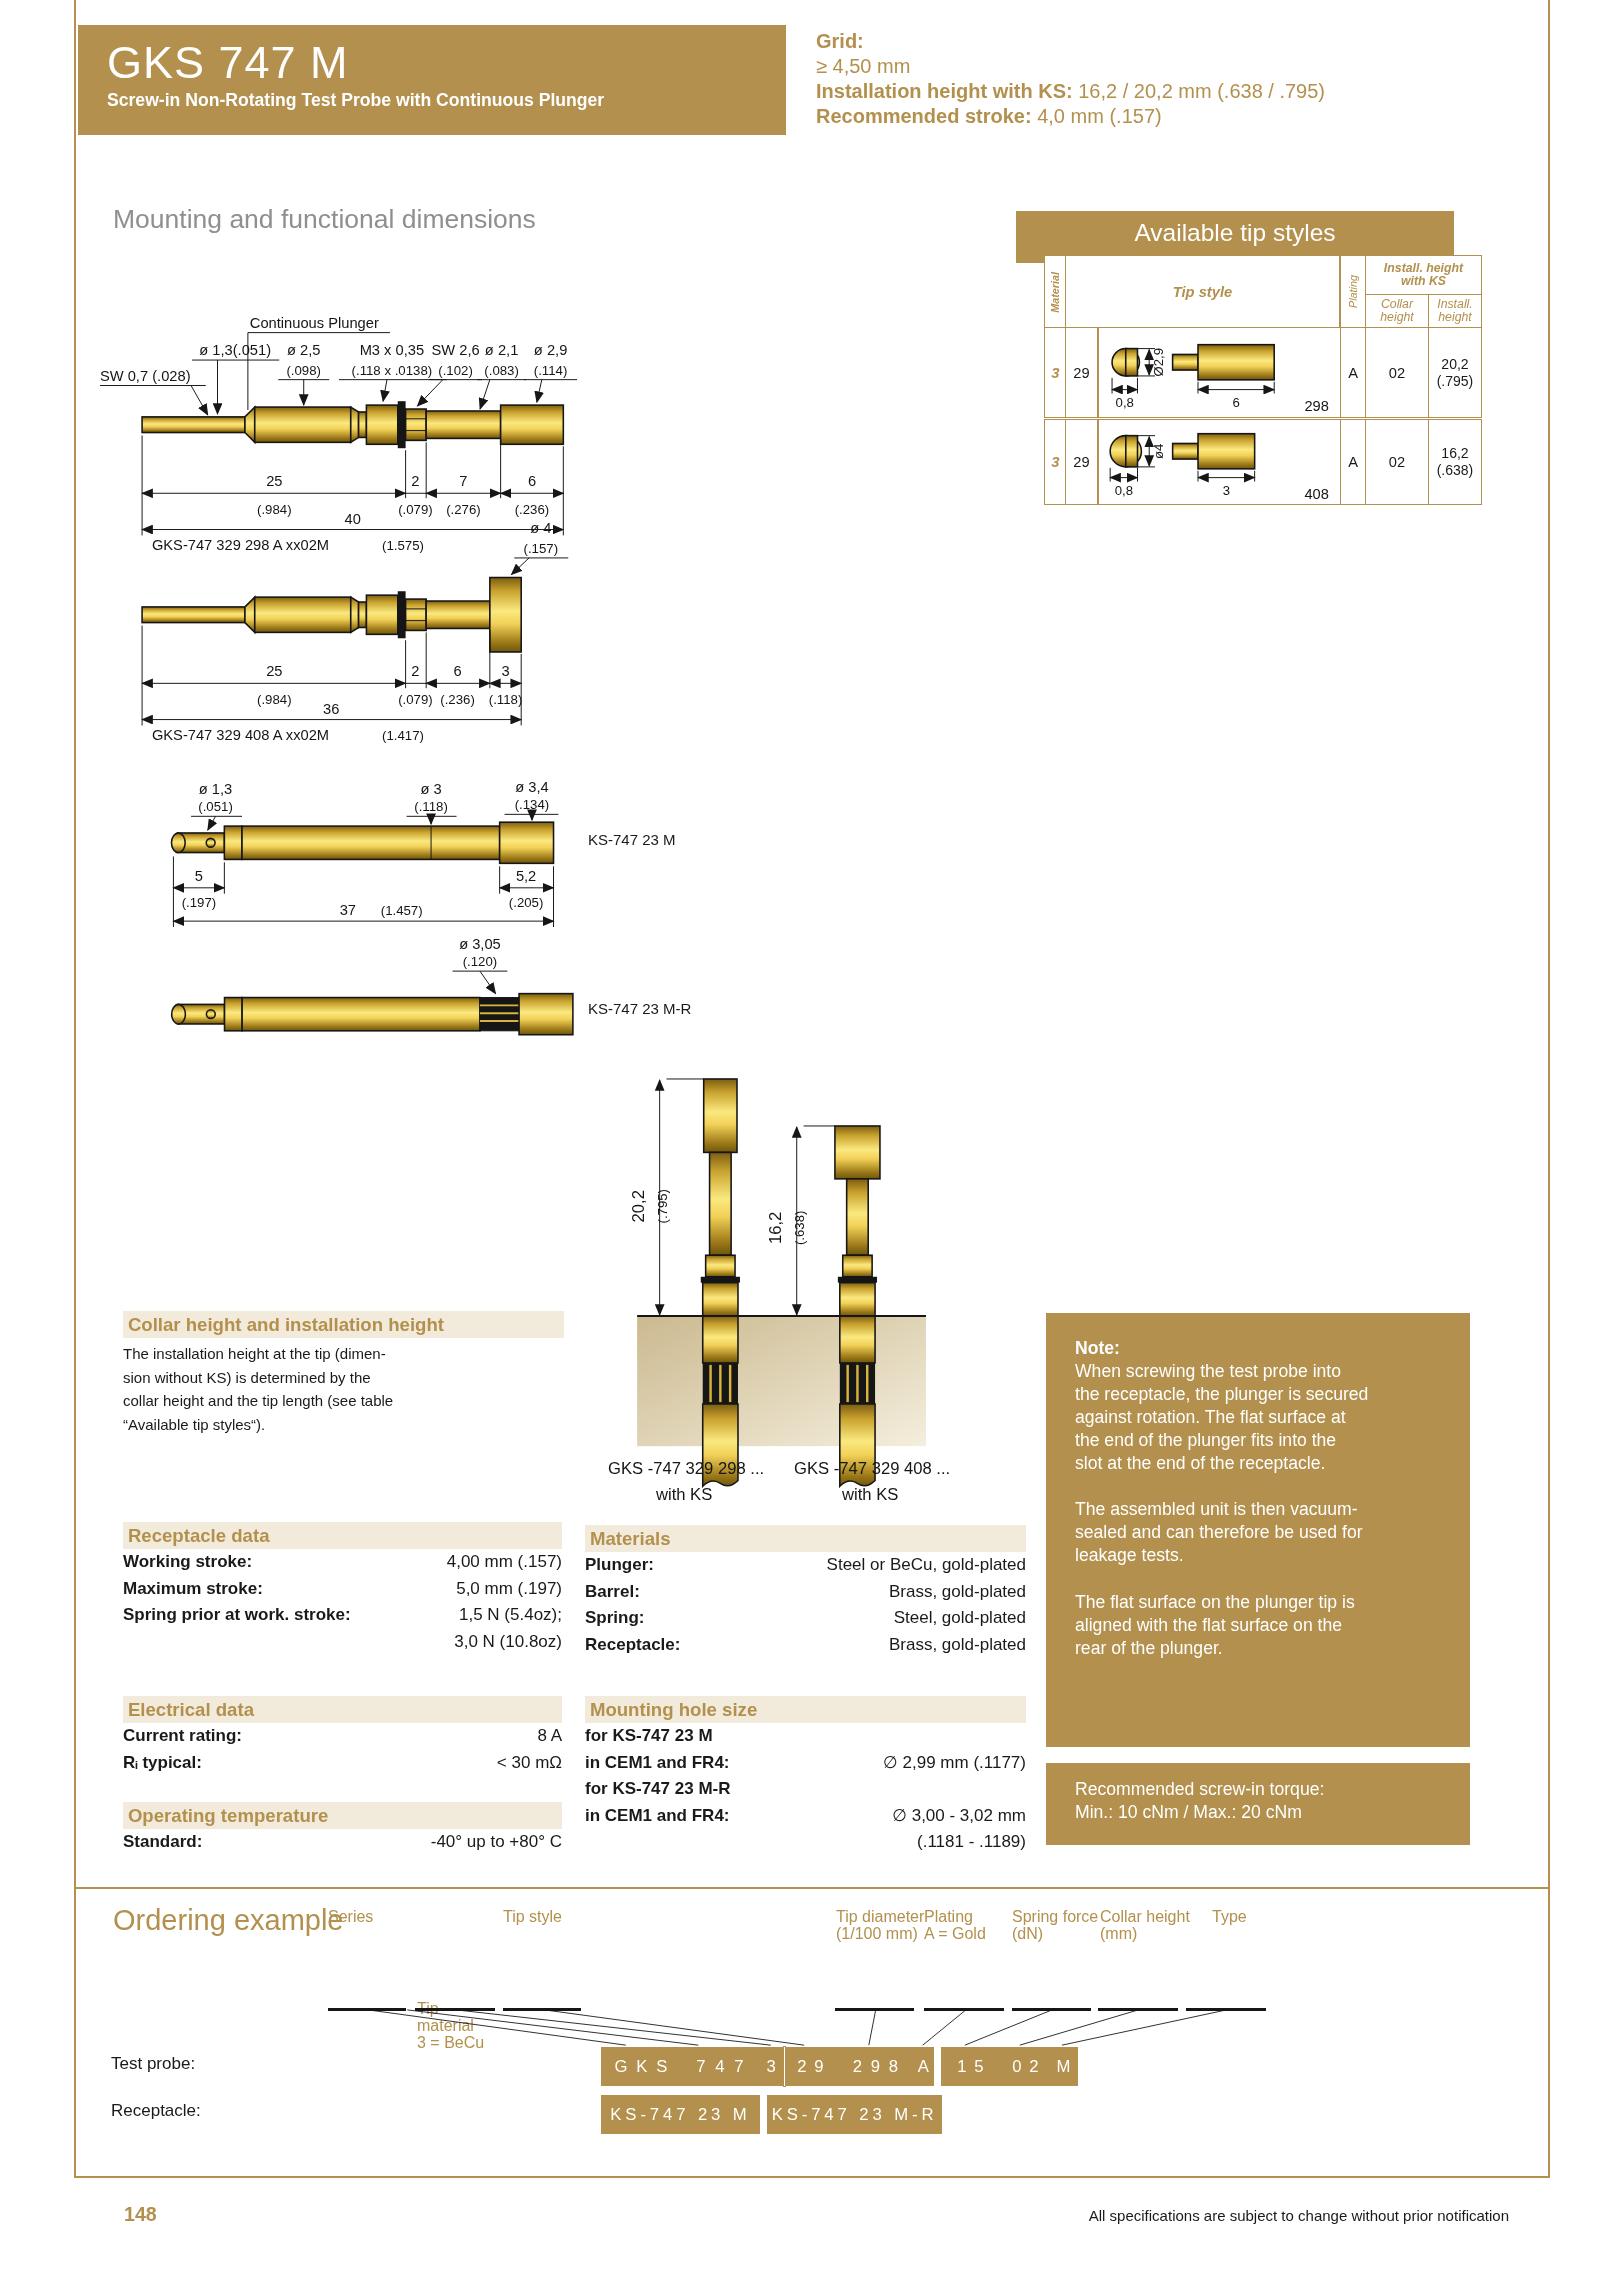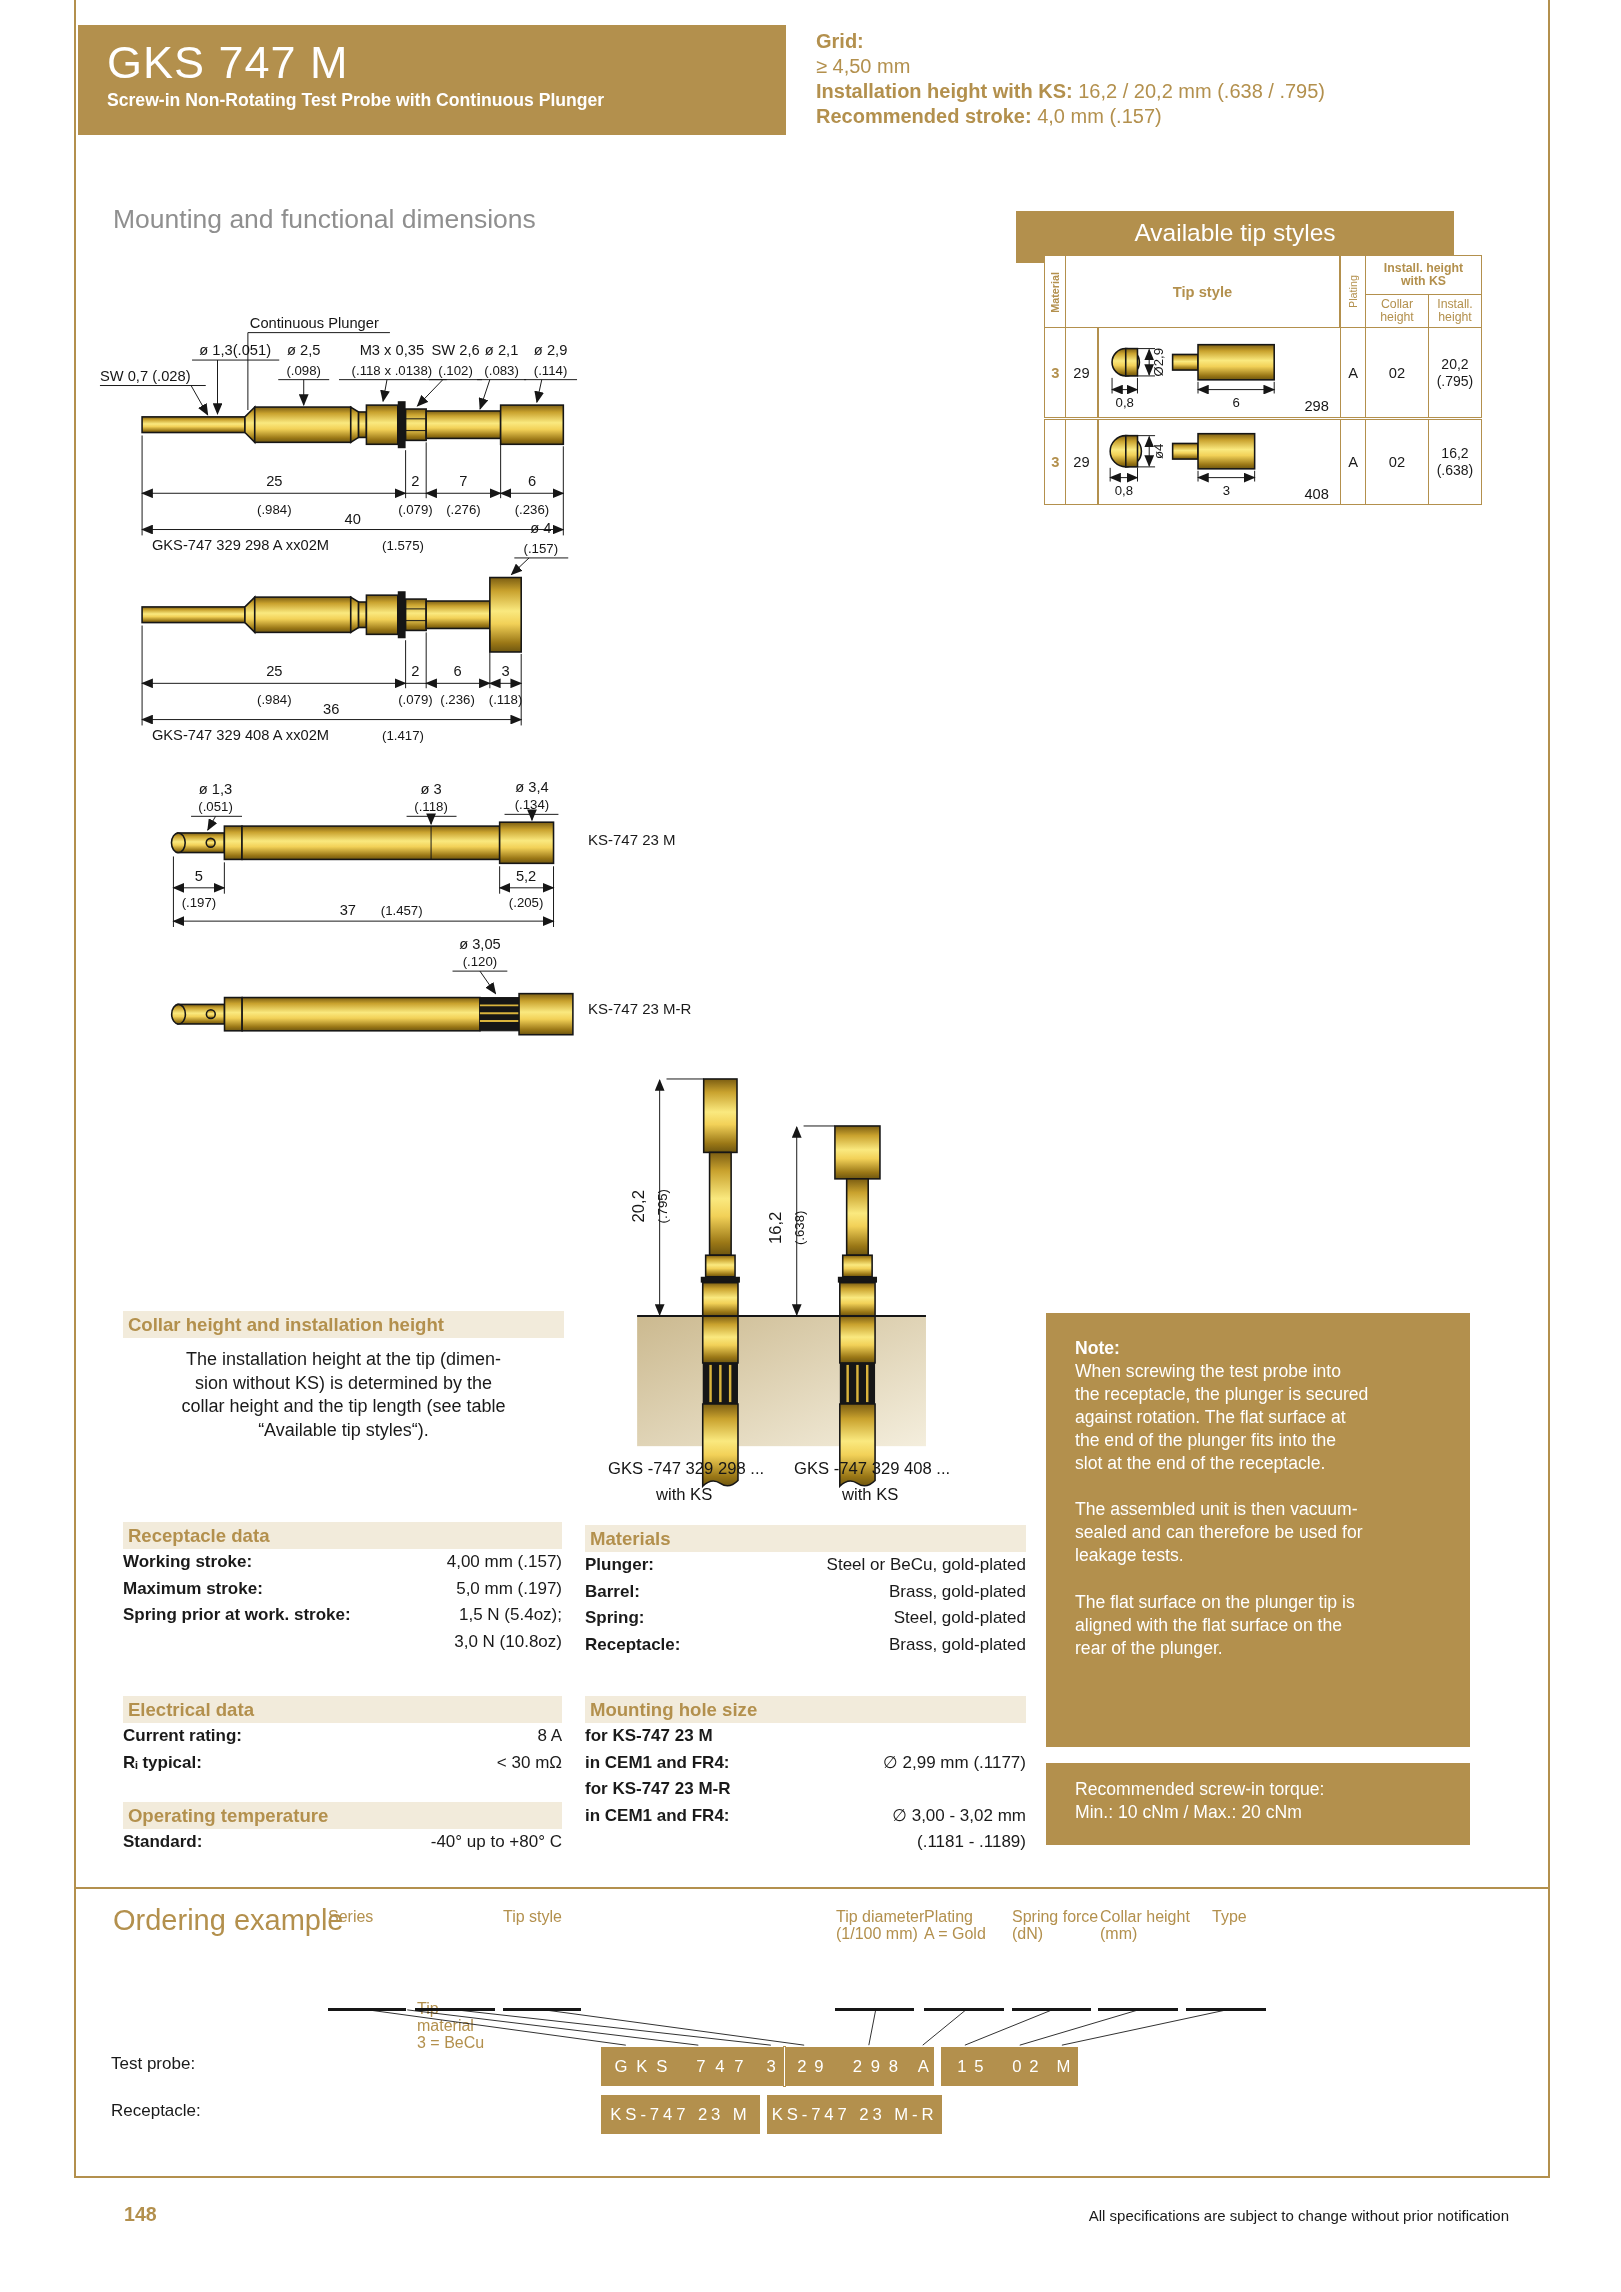--- a/index.html
+++ b/index.html
@@ -16,29 +16,29 @@
   .hdrbox h1 { margin:0; font-size:45px; font-weight:400; letter-spacing:1px; line-height:49px; }
   .hdrbox h2 { margin:3.9px 0 0 0; font-size:17.6px; font-weight:bold; line-height:19.6px; }
   .specs { font-size:20px; line-height:25px; color:#b3904d; }
   .specs b { font-weight:bold; }
   .sectitle { font-size:26.5px; color:#8f8f8f; font-weight:400; }
   
   .strip { background:#f2ebdb; color:#b3904d; font-weight:bold; font-size:18.6px; line-height:27.4px; padding-left:4.9px; }
   .drow { display:flex; justify-content:space-between; font-size:17px; line-height:26.5px; }
   .drow .l { font-weight:bold; }
   .drow .v { text-align:right; }
-  .bodytext { font-size:18px; line-height:23.5px; padding-top:10px;text-align:center; }
+  .bodytext { font-size:15px; line-height:23.5px; padding-top:4px; }
   
   .notebox { background:#b3904d; color:#fff; box-sizing:border-box; padding:23.5px 29px; font-size:17.6px; line-height:23px; }
   .notebox .nt { font-weight:bold; }
   .notebox p { margin:0 0 23.5px 0; }
   
   .tiptitle { background:#b3904d; color:#fff; font-size:24.5px; text-align:center; line-height:44px; font-weight:400; }
   .cell { position:absolute; border:1px solid #b3904d; box-sizing:border-box; display:flex; align-items:center; justify-content:center; text-align:center; background:#fff; }
-  .cell.goldtxt { color:#b3904d; font-weight:bold; }
+  .cell.goldtxt { color:#b3904d; font-weight:bold;font-style:italic; }
   .vtext { writing-mode:vertical-rl; transform:rotate(180deg); }
   
   .ordtitle { font-size:29px; color:#b3904d; font-weight:400; }
   .colhdr { font-size:16px; line-height:17px; color:#b3904d; white-space:pre-line; }
   .rowlbl { font-size:17px; }
   .obox { position:absolute; background:#b3904d; color:#fff; display:flex; align-items:center; justify-content:center; font-size:16.7px; }
   .seg { position:absolute; height:2.5px; background:#161616; }
   
   svg text { font-family:"Liberation Sans","DejaVu Sans",sans-serif; fill:#161616; }
   .t15 { font-size:15px; } .t13 { font-size:13.5px; } .t17 { font-size:17px; }

